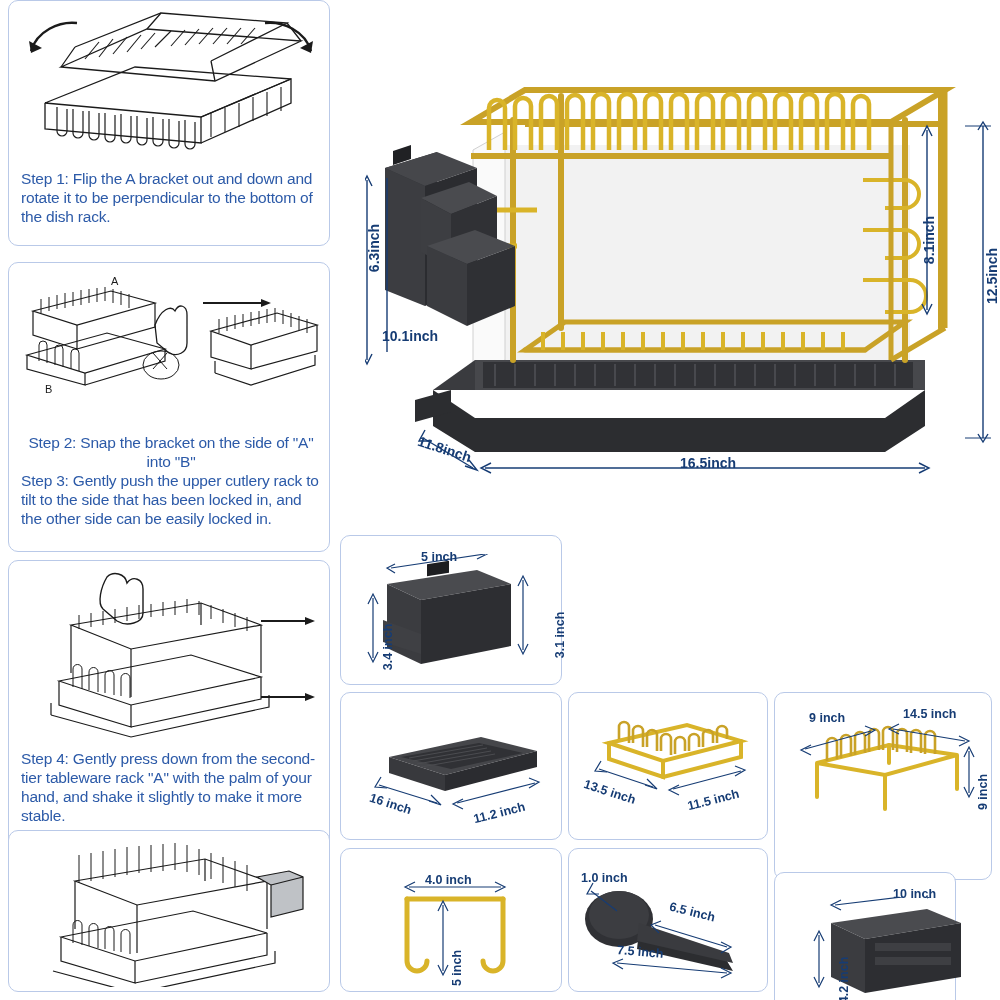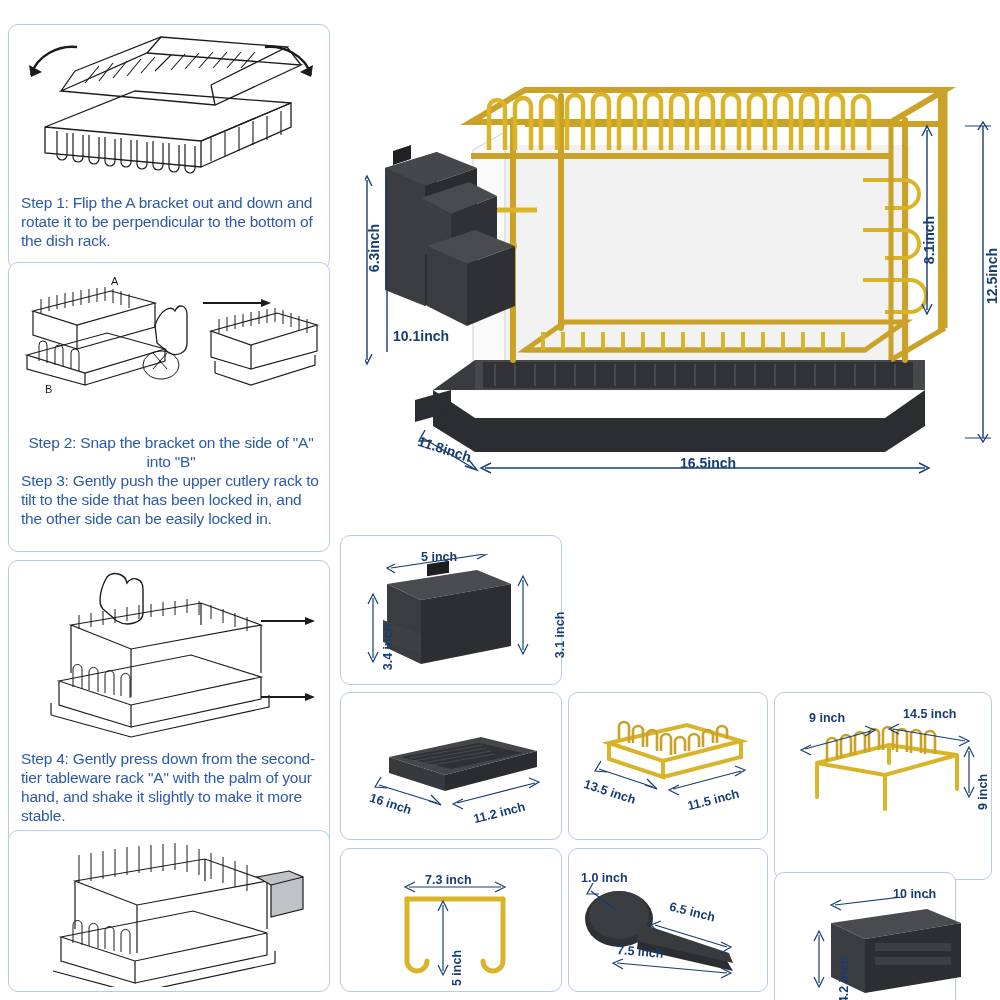--- a/index.html
+++ b/index.html
@@ -31,21 +31,21 @@
     font-weight:bold;
     white-space:nowrap;
   }
   .dim.big{font-size:14px;}
   svg{display:block;}
   .svgwrap{position:absolute;}
 </style>
 </head>
 <body>
 
-<div class="panel" style="left:8px;top:24px;width:322px;height:246px;">
+<div class="panel" style="left:8px;top:0;width:322px;height:246px;">
   <div class="svgwrap" style="left:6px;top:6px;">
     <svg width="308" height="150" viewBox="0 0 308 150">
       <g stroke="#1b1b1b" fill="none" stroke-width="1.3">
 
         <path d="M16 44 C22 24 44 14 62 16" stroke-width="2.4"></path>
         <path d="M14 34 L16 46 L27 41" fill="#1b1b1b" stroke="none"></path>
         <path d="M296 44 C290 24 268 14 250 16" stroke-width="2.4"></path>
         <path d="M298 34 L296 46 L285 41" fill="#1b1b1b" stroke="none"></path>
 
         <path d="M46 60 L132 22 L286 34 L200 74 Z"></path>
@@ -409,21 +409,21 @@
 
       <path d="M120 408 L560 408"></path>
       <path d="M126 403 L116 408 L126 413"></path>
       <path d="M554 403 L564 408 L554 413"></path>
     </g>
   </svg>
 </div>
 <div class="dim big" style="left:964px;top:268px;transform:rotate(-90deg);">12.5inch</div>
 <div class="dim big" style="left:905px;top:232px;transform:rotate(-90deg);">8.1inch</div>
 <div class="dim big" style="left:350px;top:240px;transform:rotate(-90deg);">6.3inch</div>
-<div class="dim big" style="left:393px;top:328px;">10.1inch</div>
+<div class="dim big" style="left:382px;top:328px;">10.1inch</div>
 <div class="dim big" style="left:417px;top:441px;transform:rotate(18deg);">11.8inch</div>
 <div class="dim big" style="left:680px;top:455px;">16.5inch</div>
 
 <div class="panel" style="left:340px;top:535px;width:222px;height:150px;">
   <div class="svgwrap" style="left:24px;top:18px;">
     <svg width="170" height="116" viewBox="0 0 170 116">
       <polygon points="22,30 112,16 146,30 56,46" fill="#4a4b4f"></polygon>
       <polygon points="56,46 146,30 146,92 56,110" fill="#2d2e32"></polygon>
       <polygon points="22,30 56,46 56,110 22,94" fill="#3b3c40"></polygon>
       <rect x="62" y="20" width="22" height="12" fill="#1d1e21" transform="skewY(-9)"></rect>
@@ -554,21 +554,21 @@
       <g stroke="#163c74" stroke-width="1.2" fill="none">
         <path d="M34 10 L126 10"></path>
         <path d="M40 5 L30 10 L40 15"></path>
         <path d="M120 5 L130 10 L120 15"></path>
         <path d="M68 28 L68 94"></path>
         <path d="M63 34 L68 24 L73 34"></path>
         <path d="M63 88 L68 98 L73 88"></path>
       </g>
     </svg>
   </div>
-  <div class="dim" style="left:84px;top:24px;">7.3 inch</div>
+  <div class="dim" style="left:84px;top:24px;">4.0 inch</div>
   <div class="dim" style="left:98px;top:112px;transform:rotate(-90deg);">5 inch</div>
 </div>
 
 <div class="panel" style="left:568px;top:848px;width:200px;height:144px;">
   <div class="svgwrap" style="left:8px;top:28px;">
     <svg width="184" height="104" viewBox="0 0 184 104">
       <ellipse cx="42" cy="42" rx="34" ry="28" fill="#303135"></ellipse>
       <ellipse cx="42" cy="38" rx="30" ry="24" fill="#3c3d41"></ellipse>
       <path d="M62 54 L150 84 L156 94 L60 72 Z" fill="#2c2d30"></path>
       <path d="M62 46 L152 76 L156 86 L60 64 Z" fill="#3a3b3f"></path>

